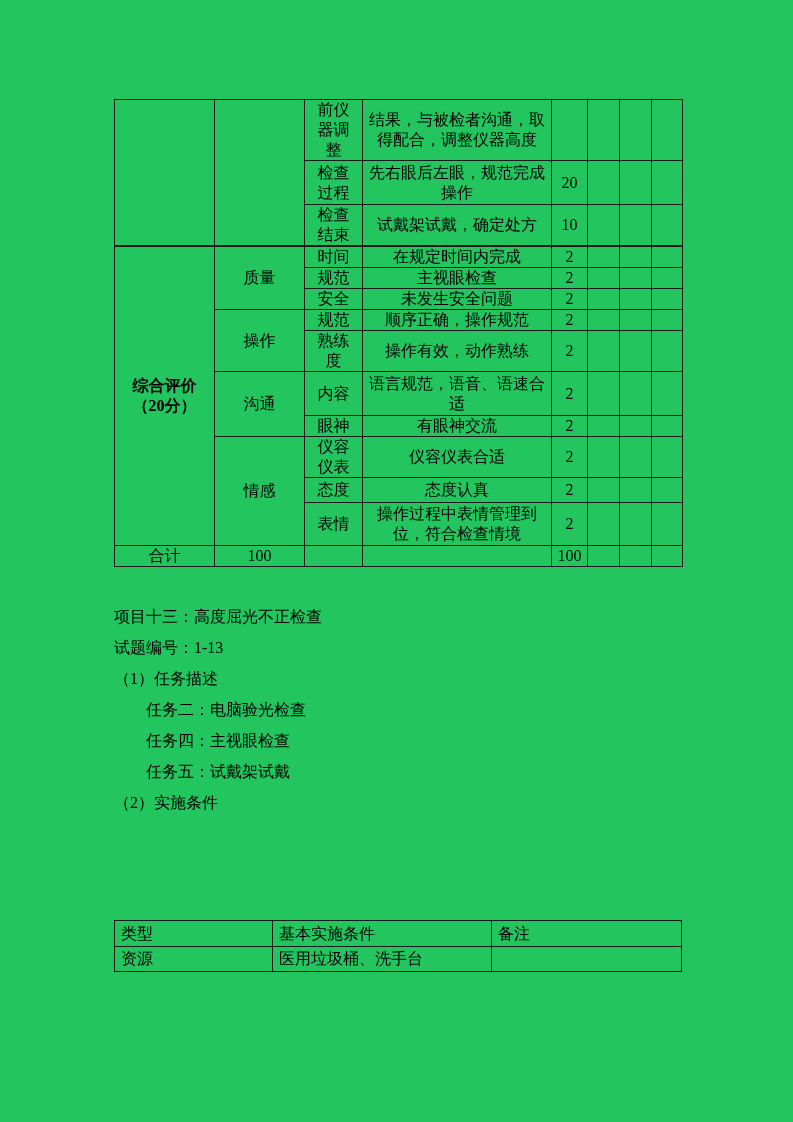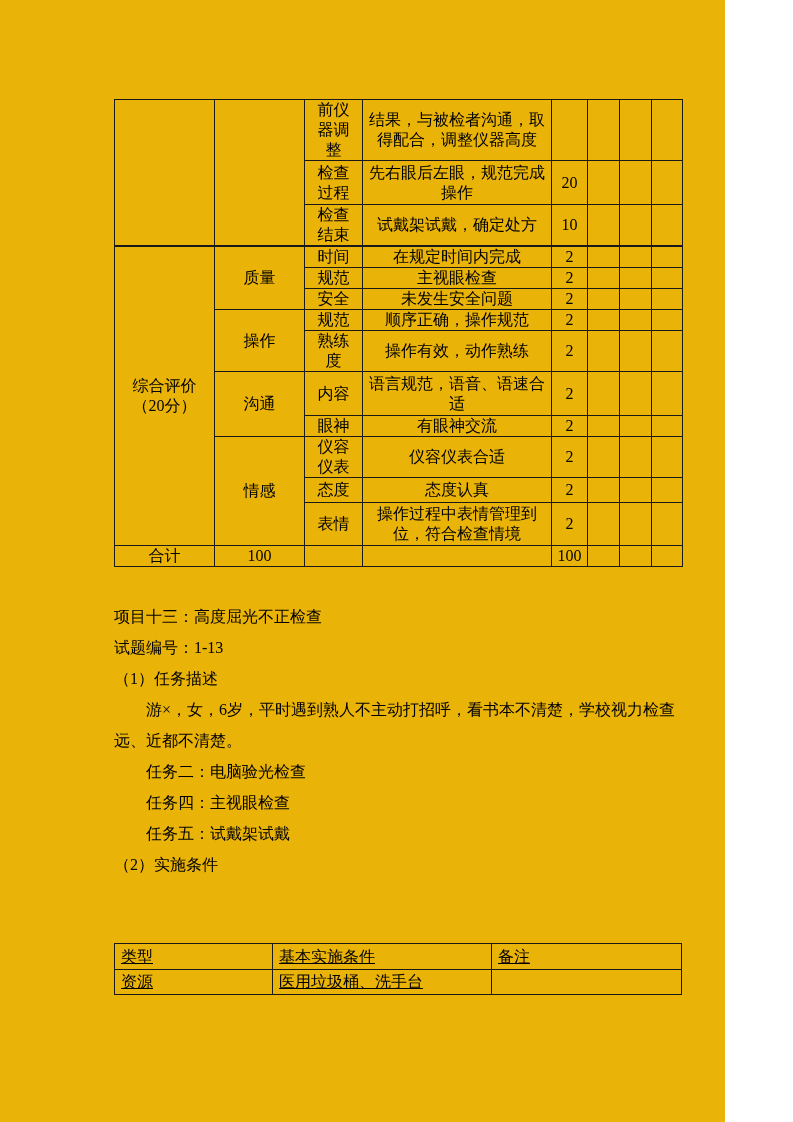--- a/index.html
+++ b/index.html
@@ -1,26 +1,26 @@
 <!DOCTYPE html>
 <html><head>
 <meta charset="utf-8">
 <style>
   html,body{margin:0;padding:0;background:#ffffff;}
   body{width:793px;height:1122px;font-family:"Liberation Serif","DejaVu Serif",serif;color:#000;}
-  .page{position:relative;width:725px;height:1122px;background:#eab308;overflow:hidden;}
+  .page{position:relative;width:793px;height:1122px;background:#22c55e;overflow:hidden;}
   table{border-collapse:collapse;table-layout:fixed;position:absolute;left:114px;}
   td{border:1px solid #1a1a1a;font-size:16px;line-height:20px;text-align:center;vertical-align:middle;padding:0 4px;overflow:hidden;}
   #rubric-top,#rubric-main{width:568px;}
   #rubric-top{top:99px;}
   #rubric-main{top:246px;}
-  #cond-table{top:943px;width:567px;text-decoration:underline;}
+  #cond-table{top:920px;width:567px;}
   #cond-table td{text-align:left;padding:1px 6px;}
   .stage-col{padding:0 9px;}
-  .section-cell{white-space:pre-line;}
+  .section-cell{white-space:pre-line;font-weight:bold;}
   .textblock{position:absolute;left:114px;top:601px;width:569px;font-size:16px;line-height:31px;}
   .indent{padding-left:32px;}
   .para{text-indent:32px;}
 </style>
 </head>
 <body>
 
 <div class="page">
 
   <table id="rubric-top">
@@ -172,21 +172,20 @@
       <td></td>
       <td></td>
     </tr>
   </tbody>
     </table>
 
   <div class="textblock">
     <div>项目十三：高度屈光不正检查</div>
     <div>试题编号：1-13</div>
     <div>（1）任务描述</div>
-    <div class="para">游×，女，6岁，平时遇到熟人不主动打招呼，看书本不清楚，学校视力检查远、近都不清楚。</div>
     <div class="indent">任务二：电脑验光检查</div>
     <div class="indent">任务四：主视眼检查</div>
     <div class="indent">任务五：试戴架试戴</div>
     <div>（2）实施条件</div>
   </div>
 
   <table id="cond-table">
     <colgroup>
       <col style="width:158px">
         <col style="width:219px">

